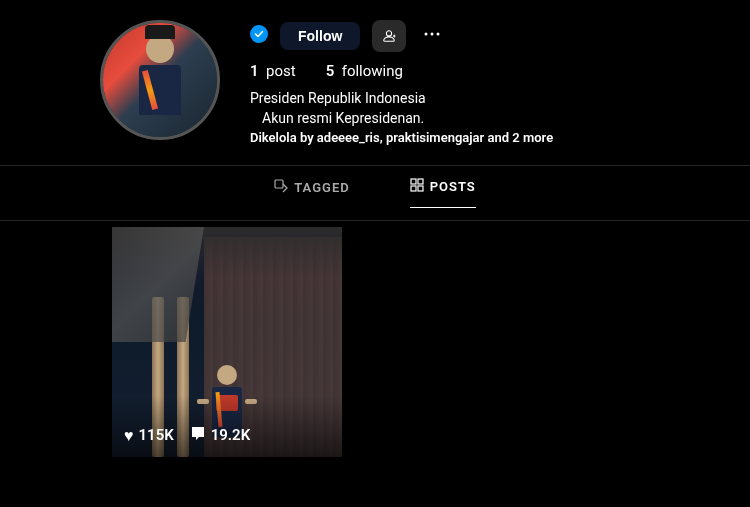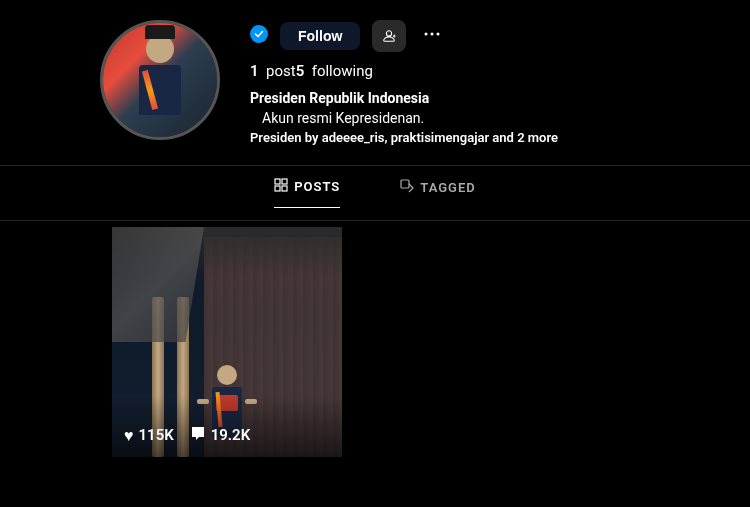--- a/index.html
+++ b/index.html
@@ -128,37 +128,38 @@
       background: transparent;
       color: #fff;
       border: none;
       font-size: 18px;
       cursor: pointer;
       padding: 0 4px;
       letter-spacing: 2px;
     }
     .stats-row {
       display: flex;
+      gap: 30px;
       align-items: center;
     }
     .stat-item {
       font-size: 15px;
       color: #fff;
     }
     .stat-value {
       font-weight: 600;
     }
     .bio-section {
       display: flex;
       flex-direction: column;
       gap: 4px;
     }
     .bio-name {
       font-size: 14px;
-      font-weight: 700;
+      font-weight: 400;
     }
     .bio-desc {
       font-size: 14px;
       color: #fff;
       margin-left: 12px;
     }
     .bio-managed {
       font-size: 14px;
       color: #ccc;
     }
@@ -346,48 +347,48 @@
       <span class="stat-item">
         <span class="stat-value">5</span>
         &nbsp;<span>following</span>
       </span>
     </div>
 
     <div class="bio-section">
       <span class="bio-name">Presiden Republik Indonesia</span>
       <span class="bio-desc">Akun resmi Kepresidenan.</span>
       <span class="followed-by">
-        <span>Presiden by </span><span style="color:#fff;font-weight:600;">adeeee_ris, praktisimengajar</span><span> and 2 more</span>
+        <span>Dikelola by </span><span style="color:#fff;font-weight:600;">adeeee_ris, praktisimengajar</span><span> and 2 more</span>
       </span>
     </div>
   </div>
 </div>
 
 <hr class="divider">
 
 <div class="tabs-row">
+  <div class="tab">
+    <span class="tab-icon">
+      <svg width="14" height="14" viewBox="0 0 14 14" fill="none" stroke="currentColor" stroke-width="1.2">
+        <rect x="1" y="1" width="8" height="8" rx="1"></rect>
+        <path d="M9 5l4 4-4 4"></path>
+      </svg>
+    </span>
+    <span>TAGGED</span>
+  </div>
   <div class="tab active">
     <span class="tab-icon">
       <svg width="14" height="14" viewBox="0 0 14 14" fill="none" stroke="currentColor" stroke-width="1.2">
         <rect x="1" y="1" width="5" height="5"></rect>
         <rect x="8" y="1" width="5" height="5"></rect>
         <rect x="1" y="8" width="5" height="5"></rect>
         <rect x="8" y="8" width="5" height="5"></rect>
       </svg>
     </span>
     <span>POSTS</span>
-  </div>
-  <div class="tab">
-    <span class="tab-icon">
-      <svg width="14" height="14" viewBox="0 0 14 14" fill="none" stroke="currentColor" stroke-width="1.2">
-        <rect x="1" y="1" width="8" height="8" rx="1"></rect>
-        <path d="M9 5l4 4-4 4"></path>
-      </svg>
-    </span>
-    <span>TAGGED</span>
   </div>
 </div>
 
 <div class="grid-section" style="padding-left: 110px;">
   <div class="grid-item">
     <div class="grid-item-bg">
       <div class="scene-decor">
 
         <div style="position:absolute;top:0;left:0;right:0;bottom:0;background:linear-gradient(180deg,#1a1a2e 0%,#0d1b2a 40%,#162032 100%);"></div>
 

